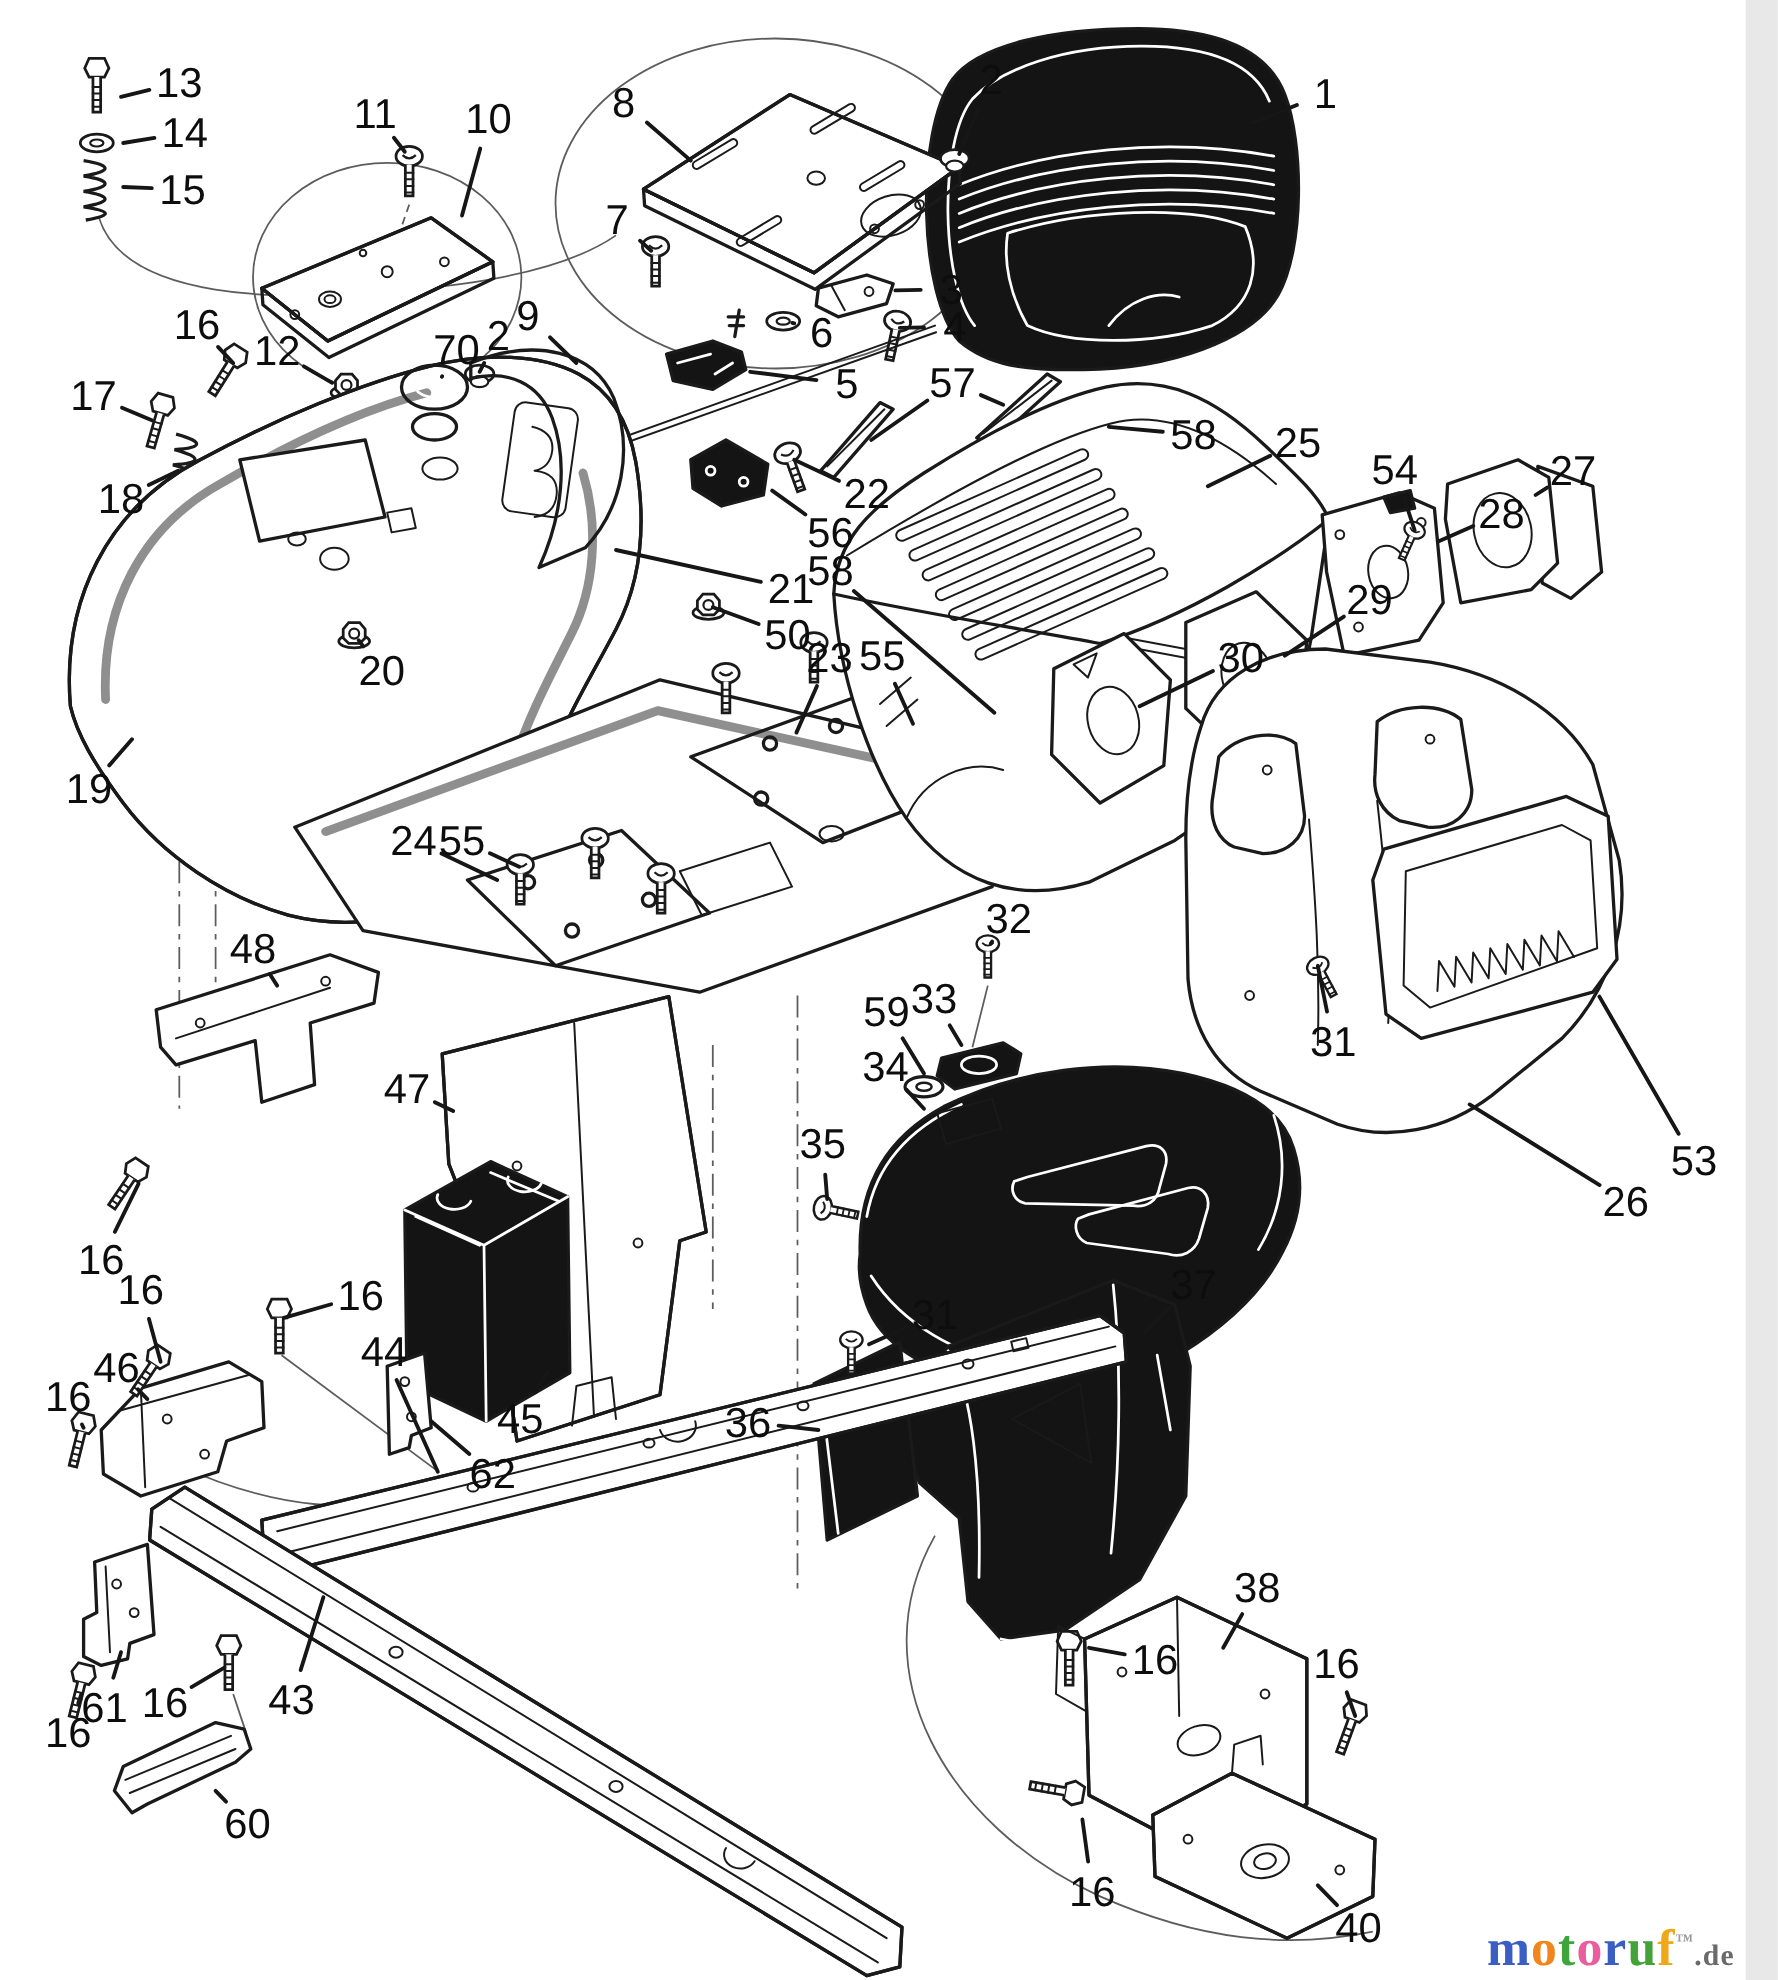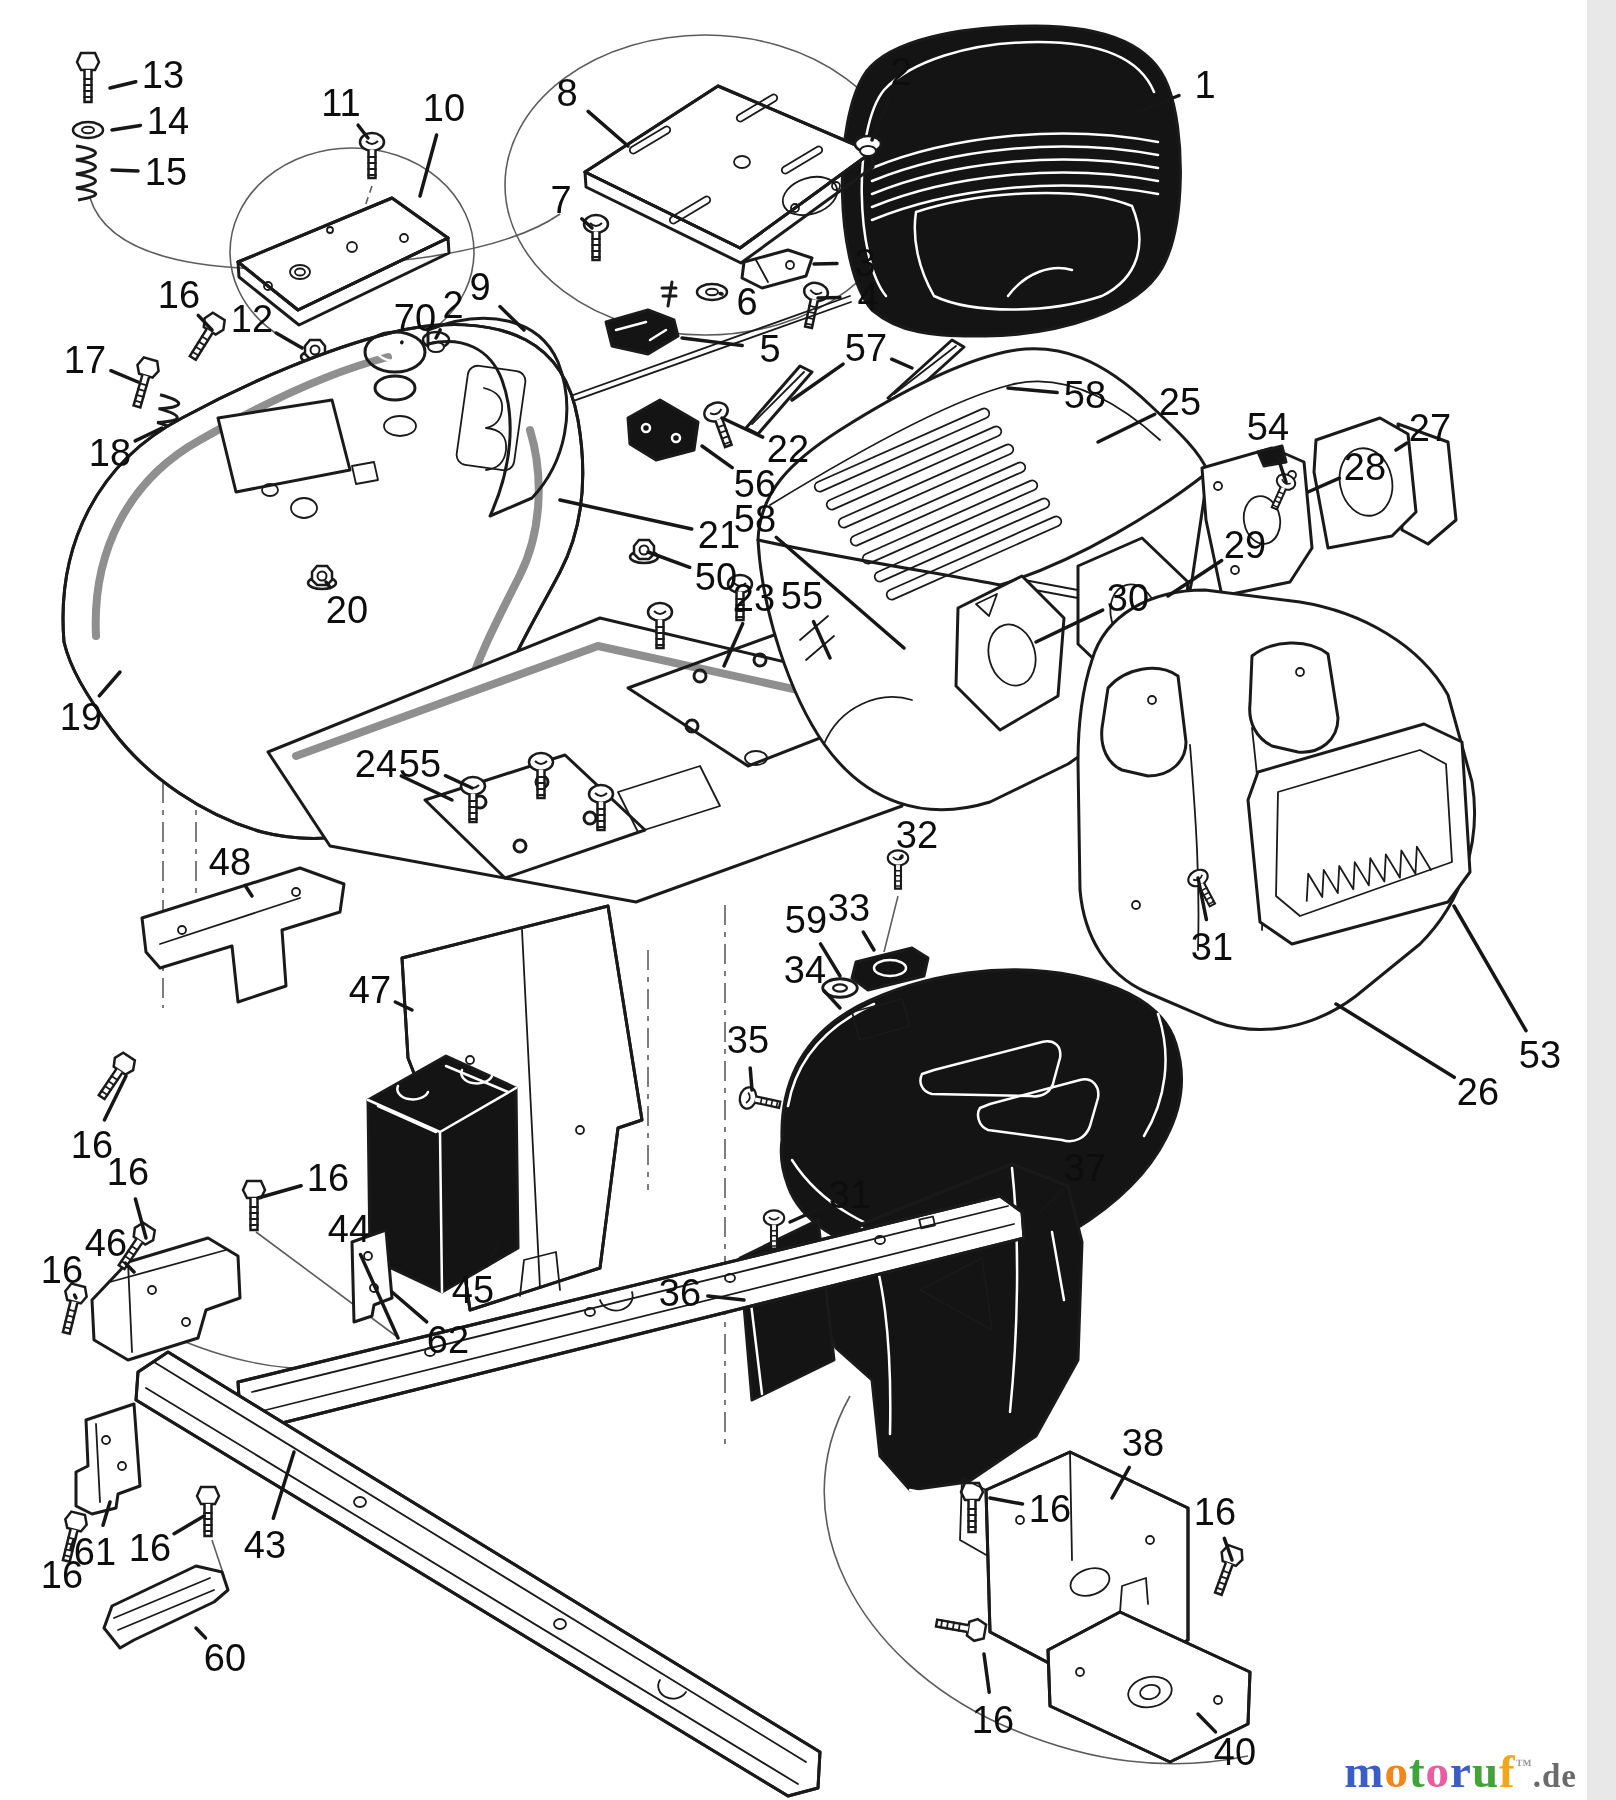--- a/index.html
+++ b/index.html
@@ -14,21 +14,21 @@
   .part .wline{stroke:#ffffff;stroke-width:2.5;fill:none;}
   .part .thin{stroke-width:1.8;}
   .part .gray{stroke:#8f8f8f;stroke-width:8;}
   .construction path,.construction line,.construction ellipse{
     stroke:#5c5c5c;stroke-width:1.6;fill:none;}
   .dashdot{stroke:#4a4a4a;stroke-width:2;stroke-dasharray:20 7 5 7;}
   #callout-layer text{font:38px "Liberation Sans",sans-serif;fill:#0d0d0d;text-anchor:middle;}
   #callout-layer line{stroke:#161616;stroke-width:3.5;stroke-linecap:round;}
   .watermark{position:absolute;right:10px;bottom:2px;font-family:"Liberation Serif",serif;
     font-size:47px;font-weight:bold;letter-spacing:1px;white-space:nowrap;}
-  .watermark .suffix{font-size:33px;font-weight:bold;}
+  .watermark .suffix{font-size:27px;font-weight:bold;}
   .watermark .tm{font-size:16px;vertical-align:super;}
 </style>
 </head>
 <body>
 
 <div class="page">
 <svg viewBox="0 0 1616 1800" width="1616" height="1800">
   <defs>
     <pattern id="hatch" width="8" height="8" patternUnits="userSpaceOnUse" patternTransform="rotate(-32)">
       <rect width="8" height="8" fill="#ffffff"></rect>

